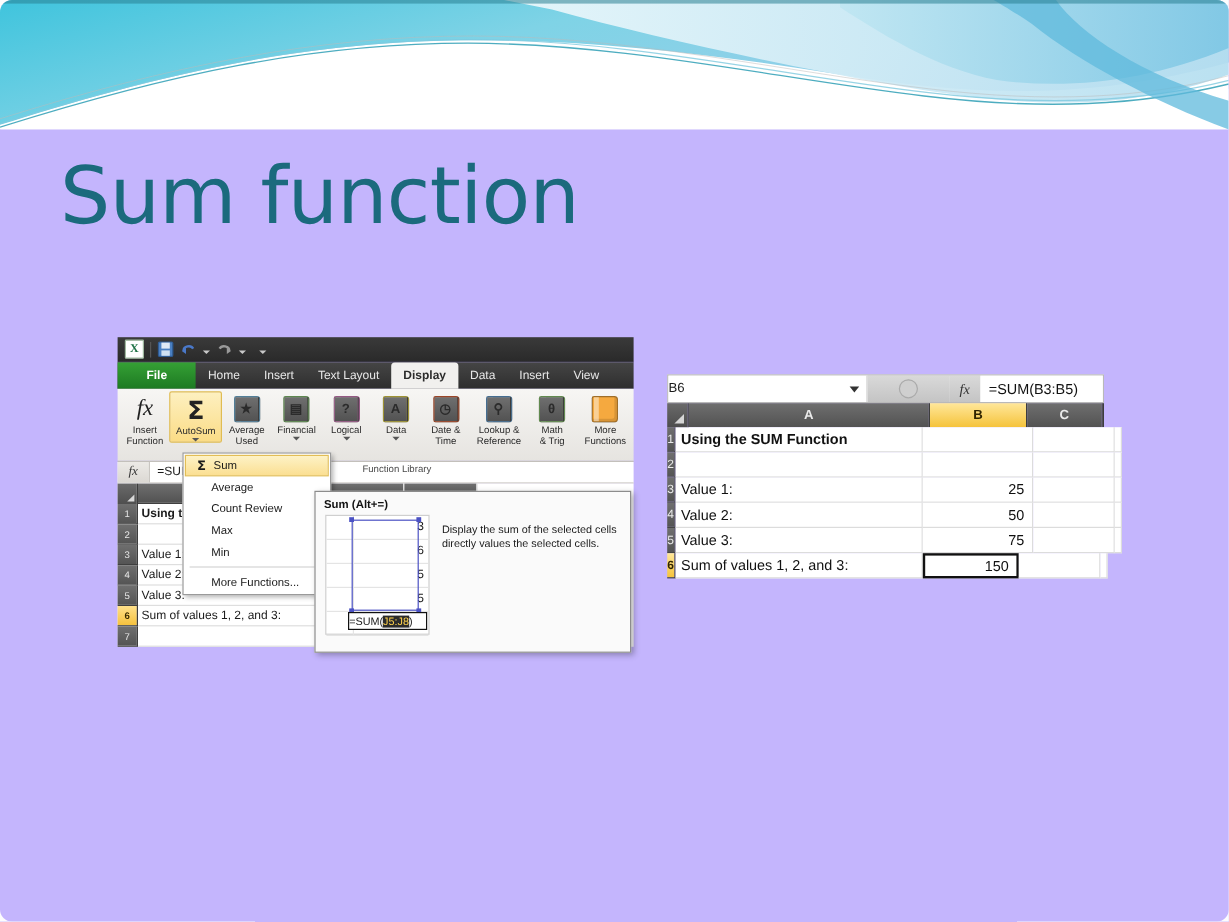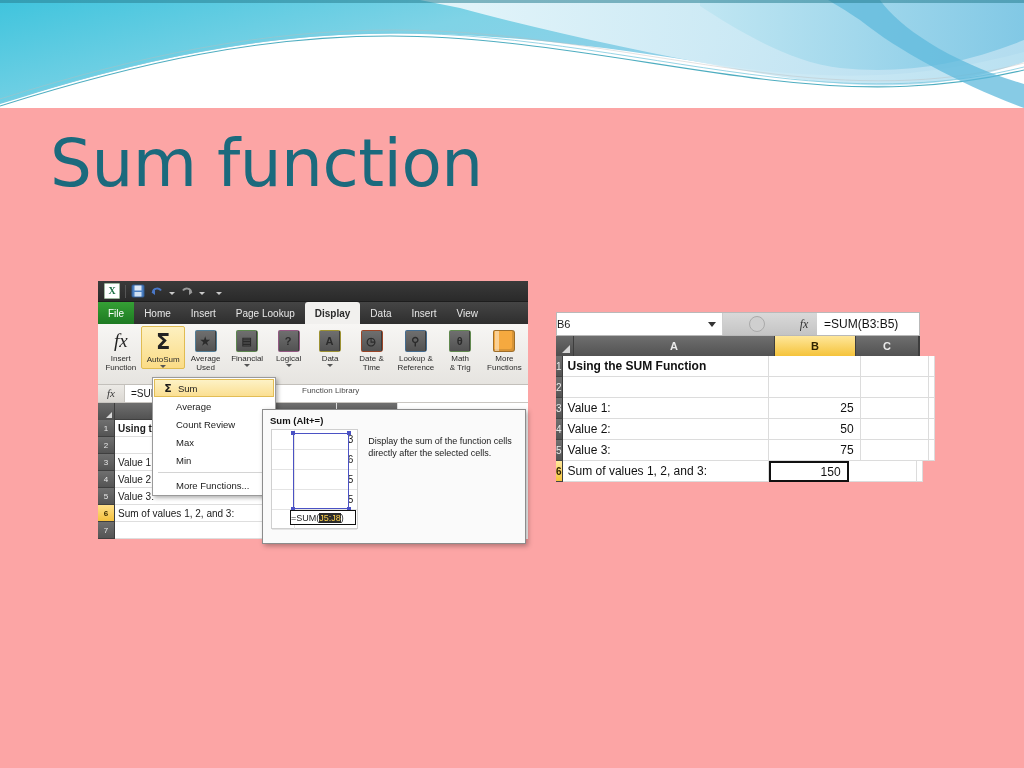--- a/index.html
+++ b/index.html
@@ -1,21 +1,21 @@
 <!DOCTYPE html>
 <html><head>
 <meta charset="utf-8">
 <style>
   html,body{margin:0;padding:0;}
   body{
     width:1024px;height:768px;overflow:hidden;position:relative;
     background:#fdfdfd;
     font-family:"Liberation Sans", sans-serif;
   }
-  #slide{position:absolute;inset:0;background:#fca5a5;overflow:hidden;}
+  #slide{position:absolute;inset:0;background:#c4b5fd;overflow:hidden;border-radius:10px;}
 
   
   #banner{position:absolute;left:0;top:0;width:1024px;height:108px;overflow:hidden;}
   #banner svg{display:block;}
 
   
   #title{
     position:absolute;left:50px;top:125px;
     font-size:66px;color:#1b6a7d;letter-spacing:-0.5px;
     font-family:"DejaVu Sans", sans-serif;font-weight:400;white-space:nowrap;
@@ -38,21 +38,21 @@
   }
   .qat .sep{width:1px;height:13px;background:#555;}
   .qat .qicon{width:14px;height:14px;display:block;}
   .qat .caret{width:0;height:0;border-left:3px solid transparent;border-right:3px solid transparent;border-top:3px solid #c9c9c9;margin-top:5px;}
 
   .tabs{height:22px;background:linear-gradient(#454545,#2e2e2e);display:flex;align-items:stretch;}
   .tab{
     display:flex;align-items:center;padding:0 10px;color:#e7e7e7;font-size:10px;
     font-family:"Liberation Sans",sans-serif;
   }
-  .tab.file{background:linear-gradient(#35a035,#1d7a22);color:#fff;padding:0 10px;font-weight:normal;}
+  .tab.file{background:linear-gradient(#35a035,#1d7a22);color:#fff;padding:0 24px;font-weight:bold;}
   .tab.active{background:#f1f0ee;color:#2b2b2b;border-radius:3px 3px 0 0;font-weight:bold;}
 
   .ribbon{
     height:58px;background:linear-gradient(#f7f6f4,#e6e4e0);
     border-bottom:1px solid #c3c0bb;display:flex;align-items:flex-start;padding:2px 0 0 2px;
     position:relative;
   }
   .rbtn{
     width:44px;display:flex;flex-direction:column;align-items:center;
     font-size:8px;color:#2b2b2b;line-height:9px;text-align:center;padding-top:2px;
@@ -218,21 +218,21 @@
         <path d="M12.5 8.5 L9 5.5 L9 11 Z" fill="#9a9a9a"></path>
       </svg>
       <div class="caret"></div>
       <div class="caret" style="margin-left:6px;"></div>
     </div>
 
     <div class="tabs">
       <div class="tab file">File</div>
       <div class="tab">Home</div>
       <div class="tab">Insert</div>
-      <div class="tab">Page Lookup</div>
+      <div class="tab">Text Layout</div>
       <div class="tab active">Display</div>
       <div class="tab">Data</div>
       <div class="tab">Insert</div>
       <div class="tab">View</div>
     </div>
 
     <div class="ribbon">
 
       <div class="rbtn">
         <div class="glyph">
@@ -453,21 +453,21 @@
           <div class="hdl" style="left:19px;top:1px;"></div>
           <div class="hdl" style="left:75px;top:1px;"></div>
           <div class="hdl" style="left:19px;top:77px;"></div>
           <div class="hdl" style="left:75px;top:77px;"></div>
           <div class="fcell">
             <span>=SUM(</span>
               <span class="hlref">J5:J8</span>
               <span>)</span>
           </div>
         </div>
-        <div class="desc">Display the sum of the function cells directly after the selected cells.</div>
+        <div class="desc">Display the sum of the selected cells directly values the selected cells.</div>
       </div>
     </div>
   </div>
 
   <div id="excel-right">
 
     <div class="rbar">
       <div class="namebox">
         <span>B6</span>
         <span class="cd"></span>

